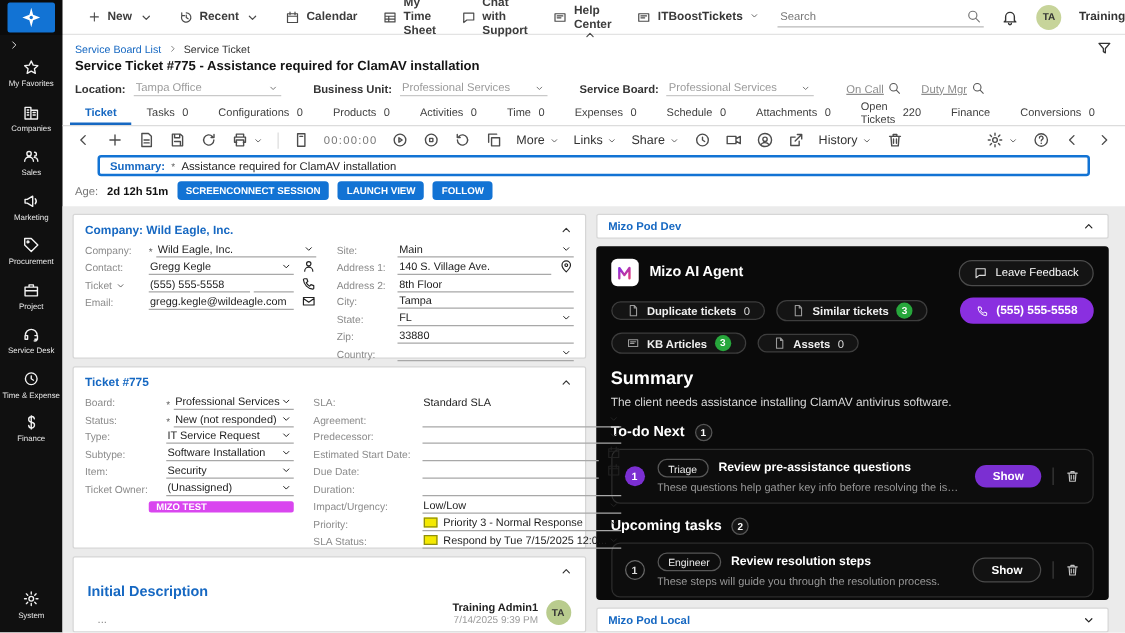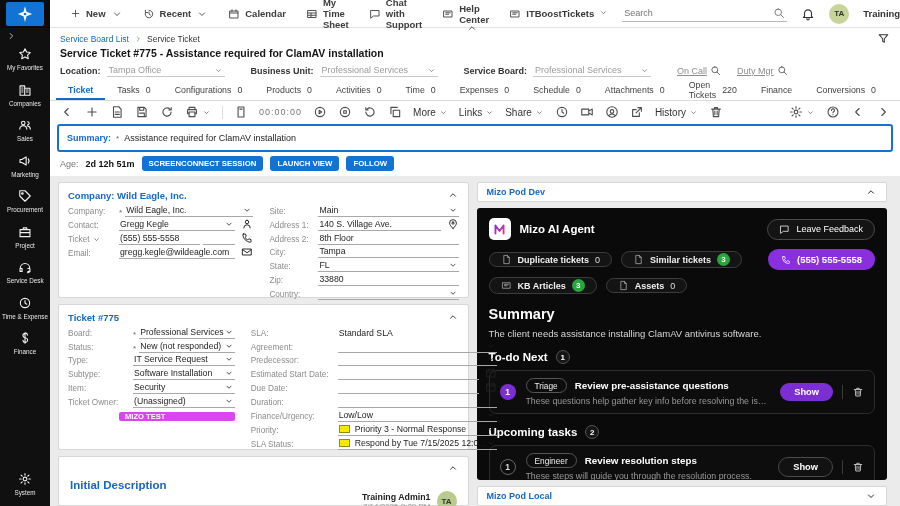--- a/index.html
+++ b/index.html
@@ -53,21 +53,21 @@
   .tab{display:flex;align-items:center;gap:6px;padding:0 12px;font-size:8.8px;color:#3f3f3f;cursor:pointer;border-bottom:2px solid transparent}
   .tab.active{color:#1668c2;font-weight:bold;border-bottom-color:#1668c2}
   
   .toolbar{display:flex;align-items:center;gap:11px;padding:0 10px;height:22px;color:#4c4c4c}
   .tool{width:14px;height:14px;color:#4c4c4c;cursor:pointer}
   .tsep{width:1px;height:13px;background:#ddd}
   .tbtn{display:flex;align-items:center;gap:3px;font-size:10px;color:#333;cursor:pointer}
   .timer{font-size:9px;color:#777;letter-spacing:1px}
   .tb-right{margin-left:auto;display:flex;align-items:center;gap:11px}
   
-  .summaryrow{margin:1px 7px 2px;border:2px solid #1273d4;border-radius:3px;display:flex;align-items:center;gap:5px;padding:1px 8px;height:28px}
+  .summaryrow{margin:1px 28px 2px;border:2px solid #1273d4;border-radius:3px;display:flex;align-items:center;gap:5px;padding:1px 8px;height:17px}
   .sumlabel{color:#1668c2;font-weight:bold;font-size:9px}
   .req::after{content:'*';color:#666;font-size:8px}
   .sumval{font-size:9px;color:#222}
   .agerow{display:flex;align-items:center;gap:7px;padding:2px 10px 5px}
   .agelabel{color:#777}
   .ageval{font-weight:bold;color:#111}
   .bluebtn{background:#1273d4;color:#fff;font-weight:bold;font-size:7.8px;padding:3px 7px;border-radius:3px;border:none;cursor:pointer;font-family:inherit}
   
   .content{flex:1;display:flex;gap:8px;background:#ebebeb;padding:6px 13px 0 8px;min-height:0}
   .col{flex:1;display:flex;flex-direction:column;gap:6px;min-width:0}
@@ -901,21 +901,21 @@
                     </svg>
                   </i>
                 </div>
               <div class="frow">
                   <span class="flabel w84">Duration:</span>
                   <span class="fval">
                     <span class="vtext"></span>
                   </span>
                 </div>
               <div class="frow">
-                  <span class="flabel w84">Finance/Urgency:</span>
+                  <span class="flabel w84">Impact/Urgency:</span>
                   <span class="fval">
                     <span class="vtext">Low/Low</span>
                     <i class="ic chev">
                       <svg viewBox="0 0 24 24" fill="none" stroke="currentColor" stroke-width="1.9" stroke-linecap="round" stroke-linejoin="round">
                         <path d="M7 10l5 5 5-5"></path>
                       </svg>
                     </i>
                   </span>
                 </div>
               <div class="frow">

